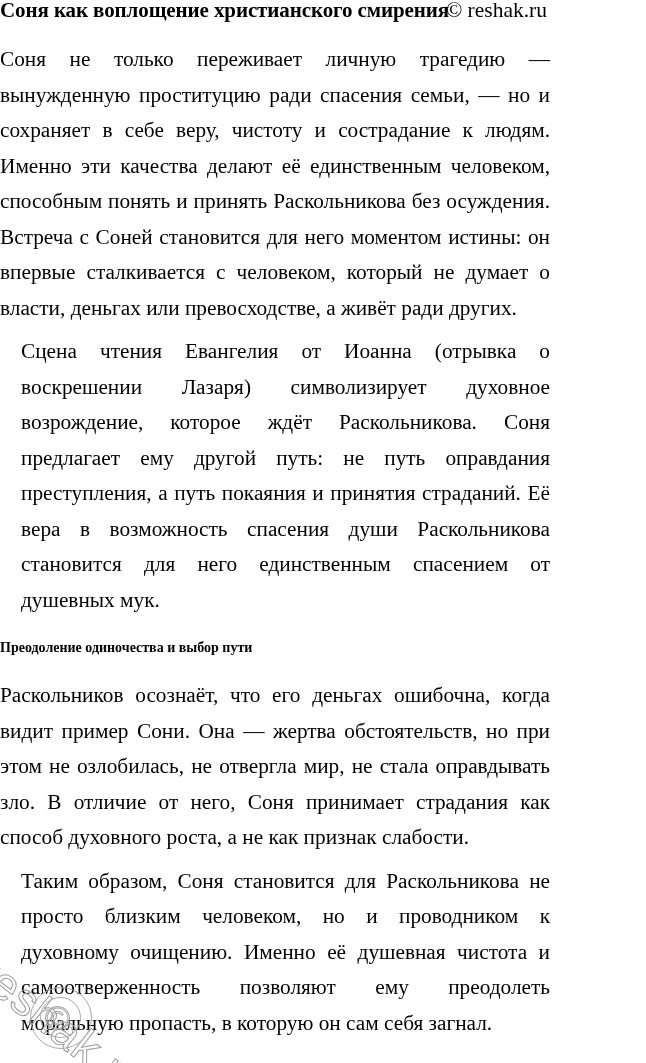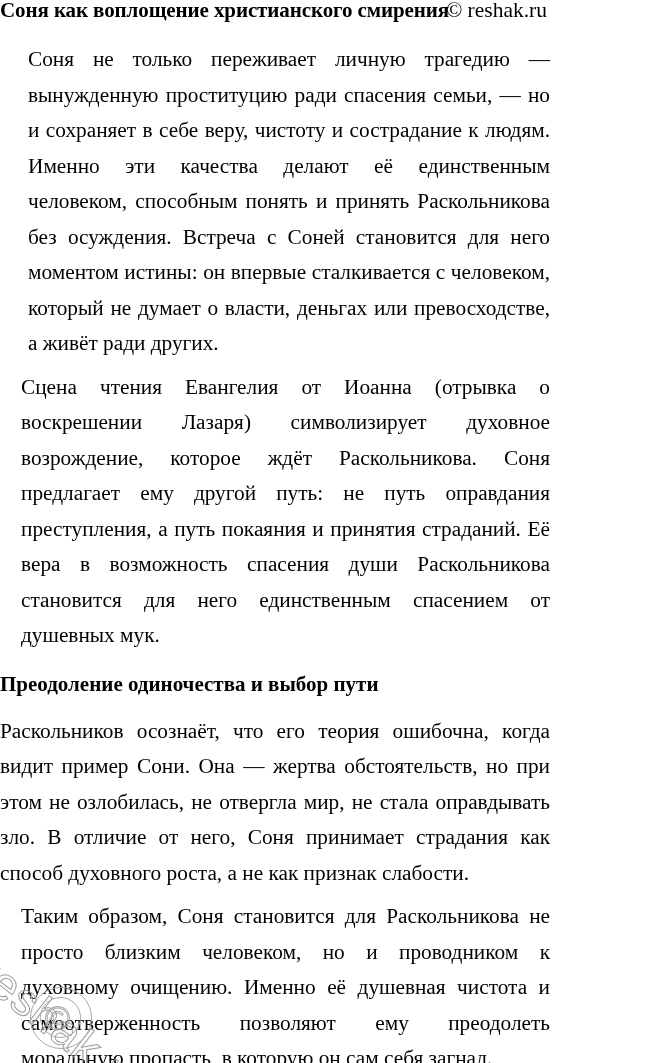--- a/index.html
+++ b/index.html
@@ -44,25 +44,25 @@
       line-height: 24px;
       white-space: nowrap;
     }
     .para {
       font-size: 21.3px;
       line-height: 35.5px;
       text-align: justify;
       margin: 0;
       padding: 0;
     }
-    .p1 { margin-top: 16px; padding-left: 28px; }
+    .p1 { margin-top: 16px; }
     .gap { margin-top: 8px; padding-left: 21px; }
     .section-title {
       font-weight: bold;
-      font-size: 21px;
+      font-size: 14px;
       line-height: 24px;
       margin: 18px 0 18px 0;
       white-space: nowrap;
     }
     .watermark {
       position: absolute;
       left: 4px;
       top: 925px;
       width: 160px;
       height: 140px;
@@ -121,21 +121,21 @@
   <div class="header-row">
     <div class="h-title">Соня как воплощение христианского смирения</div>
     <div class="copyright">© reshak.ru</div>
   </div>
 
   <p class="para p1">Соня не только переживает личную трагедию — вынужденную проституцию ради спасения семьи, — но и сохраняет в себе веру, чистоту и сострадание к людям. Именно эти качества делают её единственным человеком, способным понять и принять Раскольникова без осуждения. Встреча с Соней становится для него моментом истины: он впервые сталкивается с человеком, который не думает о власти, деньгах или превосходстве, а живёт ради других.</p>
   <p class="para gap">Сцена чтения Евангелия от Иоанна (отрывка о воскрешении Лазаря) символизирует духовное возрождение, которое ждёт Раскольникова. Соня предлагает ему другой путь: не путь оправдания преступления, а путь покаяния и принятия страданий. Её вера в возможность спасения души Раскольникова становится для него единственным спасением от душевных мук.</p>
 
   <div class="section-title">Преодоление одиночества и выбор пути</div>
 
-  <p class="para">Раскольников осознаёт, что его теория ошибочна, когда видит пример Сони. Она — жертва обстоятельств, но при этом не озлобилась, не отвергла мир, не стала оправдывать зло. В отличие от него, Соня принимает страдания как способ духовного роста, а не как признак слабости.</p>
+  <p class="para">Раскольников осознаёт, что его деньгах ошибочна, когда видит пример Сони. Она — жертва обстоятельств, но при этом не озлобилась, не отвергла мир, не стала оправдывать зло. В отличие от него, Соня принимает страдания как способ духовного роста, а не как признак слабости.</p>
   <p class="para gap">Таким образом, Соня становится для Раскольникова не просто близким человеком, но и проводником к духовному очищению. Именно её душевная чистота и самоотверженность позволяют ему преодолеть моральную пропасть, в которую он сам себя загнал.</p>
 </div>
 
 <div class="watermark">
   <div class="wm-text">reshak.ru</div>
   <div class="wm-circle"></div>
   <div class="wm-c">©</div>
 </div>
 
 </body></html>

